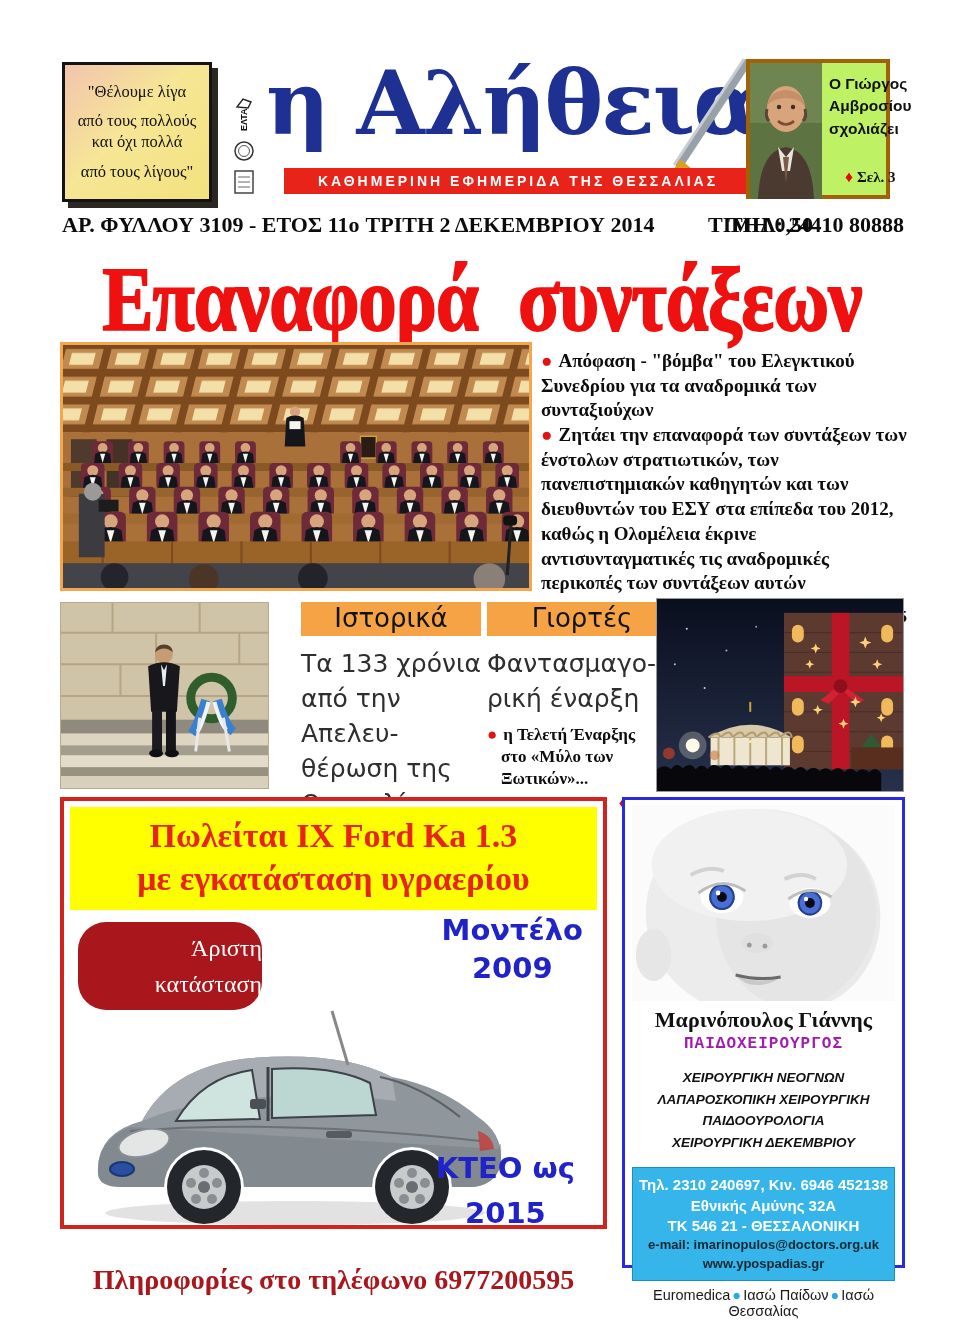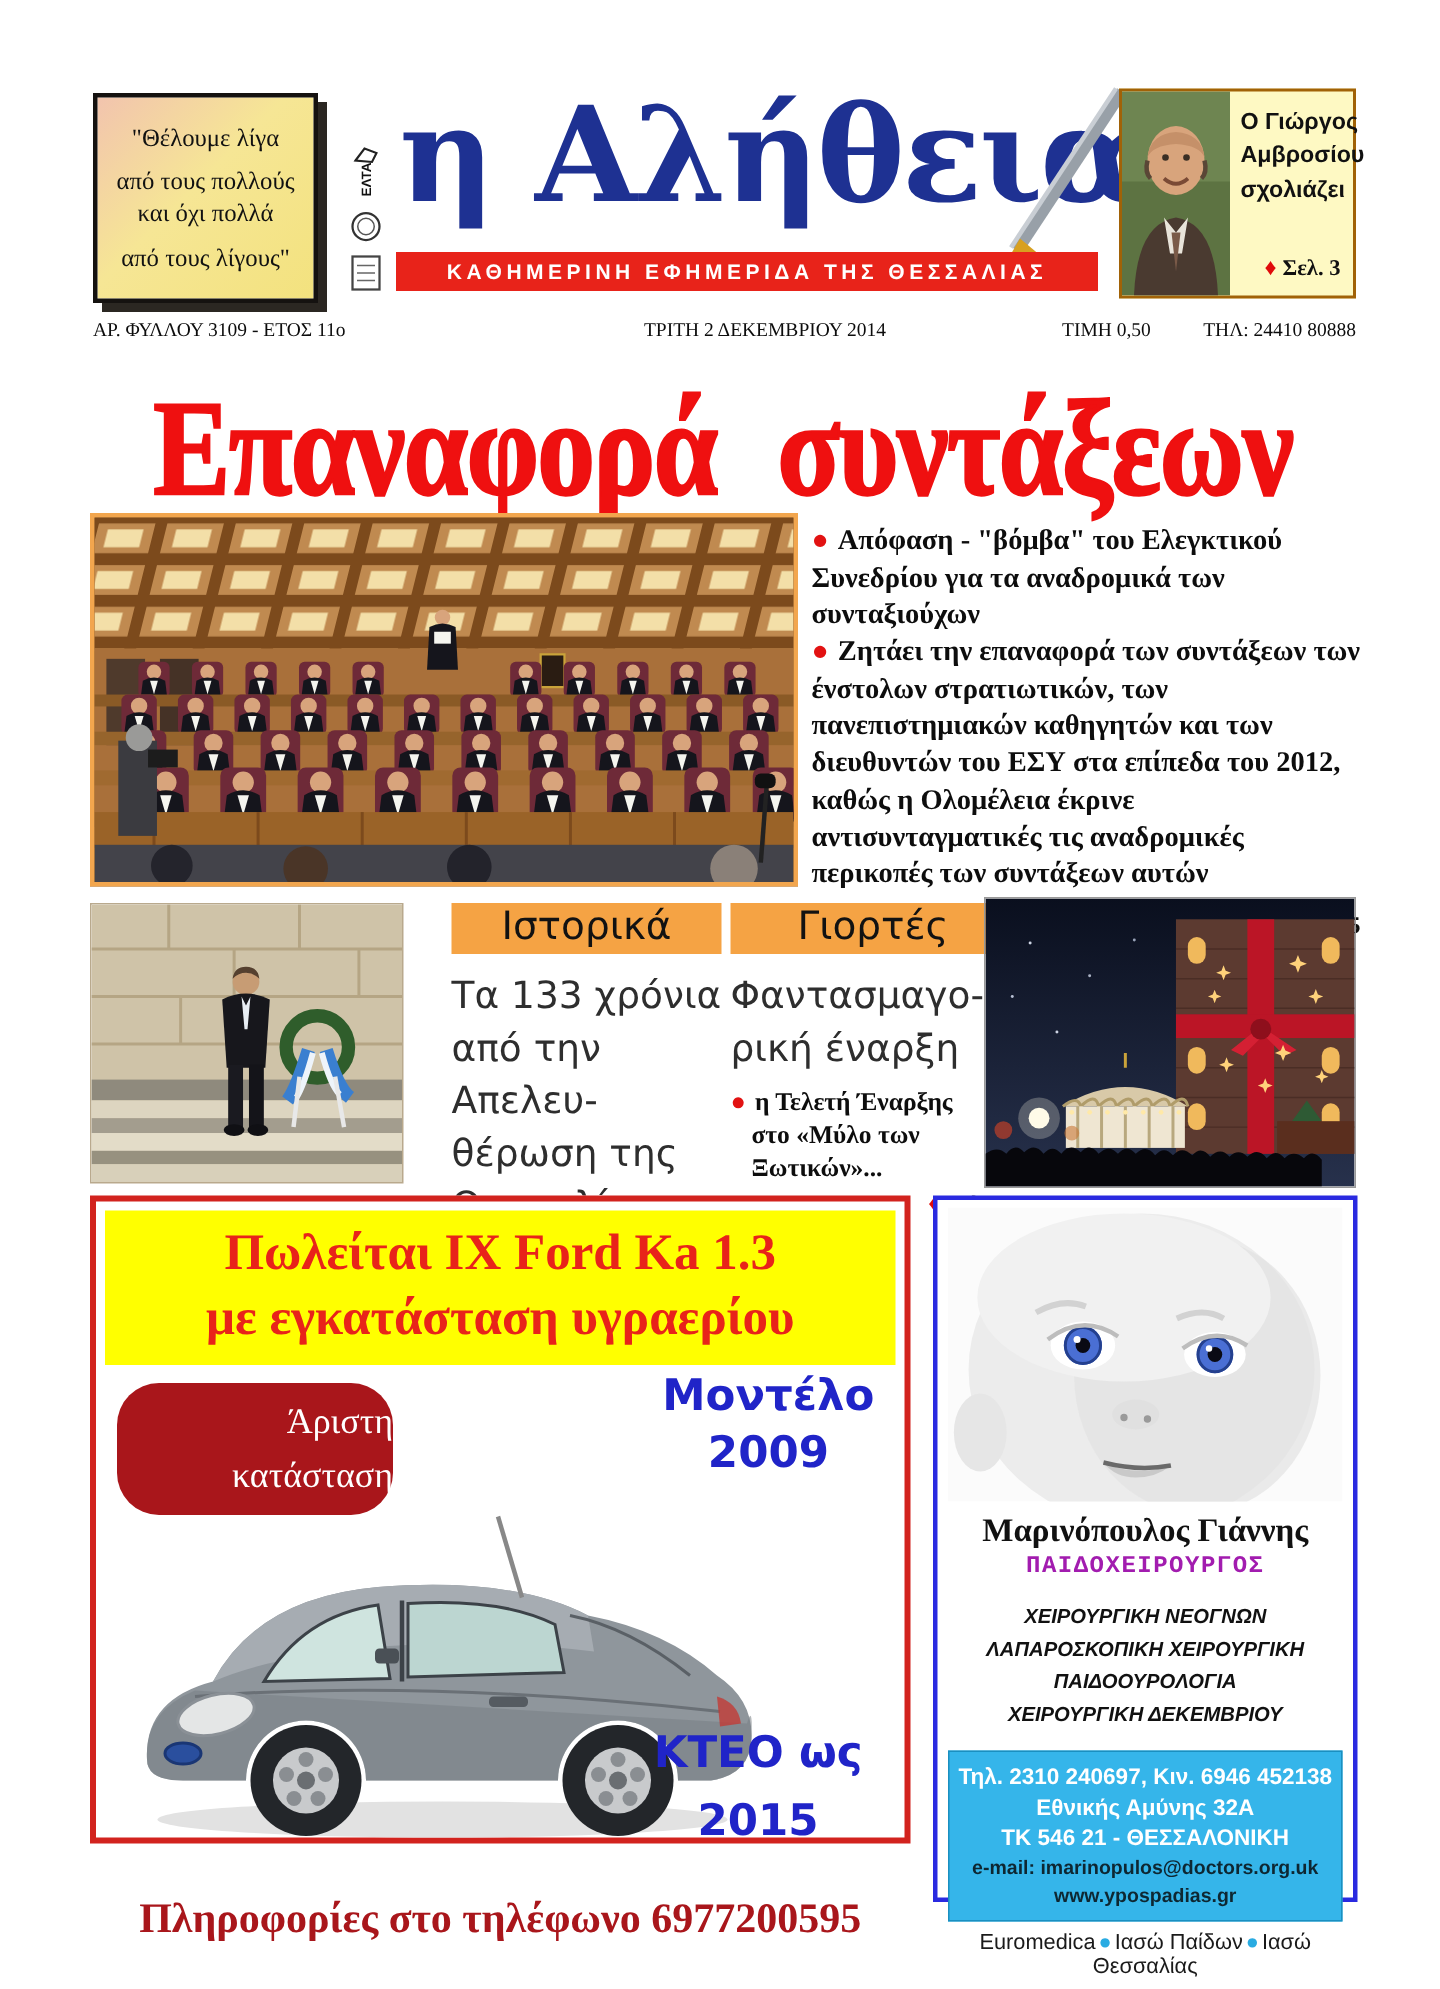--- a/index.html
+++ b/index.html
@@ -15,37 +15,37 @@
   .quote-box .ql { display:block; }
   .quote-box .gap { height:9px; }
 
   .elta-strip { position:absolute; left:231px; top:93px; width:28px; height:104px; }
 
   .paper-title { position:absolute; left:266px; top:55px; width:480px; height:120px;
     font-family:"DejaVu Serif",serif; font-weight:bold; font-size:88px; line-height:1.1;
     color:#1e3192; white-space:nowrap; letter-spacing:-2px; }
   .pen-overlay { position:absolute; left:640px; top:55px; width:115px; height:145px; pointer-events:none; }
 
-  .tagline-band { position:absolute; left:264px; top:168px; width:468px; height:26px; background:#e8231a;
+  .tagline-band { position:absolute; left:284px; top:168px; width:468px; height:26px; background:#e8231a;
     color:#fff; font-family:"Liberation Sans",sans-serif; font-weight:bold; font-size:14px;
     letter-spacing:3px; display:flex; align-items:center; justify-content:center; }
 
-  .commentator { position:absolute; left:746px; top:59px; width:158px; height:140px; border:2px solid #a16207;
-    background:#fef9c3; display:flex; }
+  .commentator { position:absolute; left:746px; top:59px; width:144px; height:140px; border:4px solid #a16207;
+    background:#bef264; display:flex; }
   .commentator .photo { width:72px; height:100%; flex:none; }
   .commentator .ctext { flex:1; padding:10px 4px 6px 7px; font-family:"Liberation Sans",sans-serif;
     font-weight:bold; font-size:15.5px; line-height:1.45; color:#111; display:flex; flex-direction:column; }
   .commentator .pref { margin-top:auto; text-align:center; font-family:"Liberation Serif",serif; font-size:15px; }
 
   .diamond { color:#e00b0b; font-size:1.05em; margin-right:4px; }
   .redbullet { color:#e21212; margin-right:6px; }
 
   
   .dateline { position:absolute; left:60px; top:212px; width:844px; height:24px;
-    font-family:"Liberation Serif",serif; font-weight:normal; font-size:13px; color:#0c0c0c; }
+    font-family:"Liberation Serif",serif; font-weight:bold; font-size:22px; color:#0c0c0c; }
   .dateline .issue { position:absolute; left:2px; }
   .dateline .date  { position:absolute; left:300px; width:300px; text-align:center; }
   .dateline .price { position:absolute; left:648px; }
   .dateline .phone { position:absolute; right:0; }
 
   
   .main-headline { position:absolute; left:60px; top:247px; width:844px; text-align:center;
     font-family:"Liberation Serif",serif; font-weight:bold; font-size:77px; color:#ef1010;
     white-space:nowrap; word-spacing:22px; letter-spacing:-1px;
     transform:scaleY(1.18); transform-origin:top center; -webkit-text-stroke:1.5px #ef1010; }

